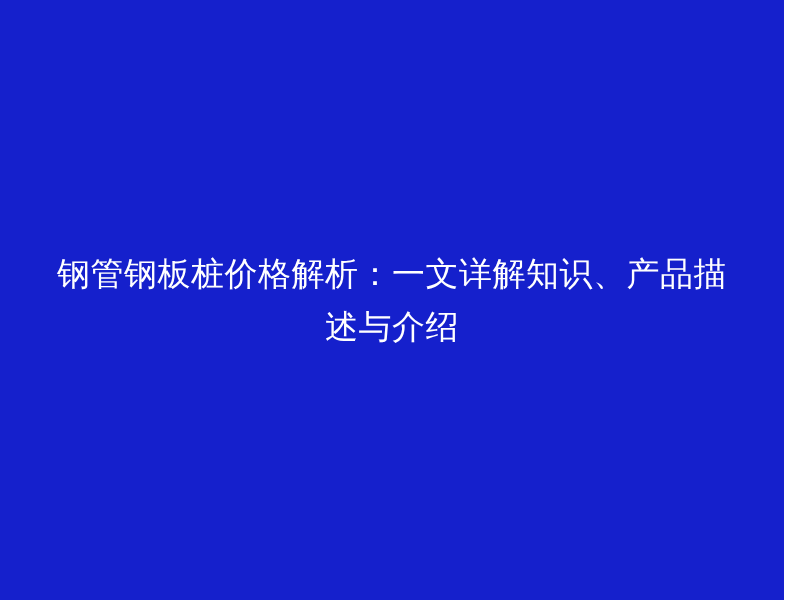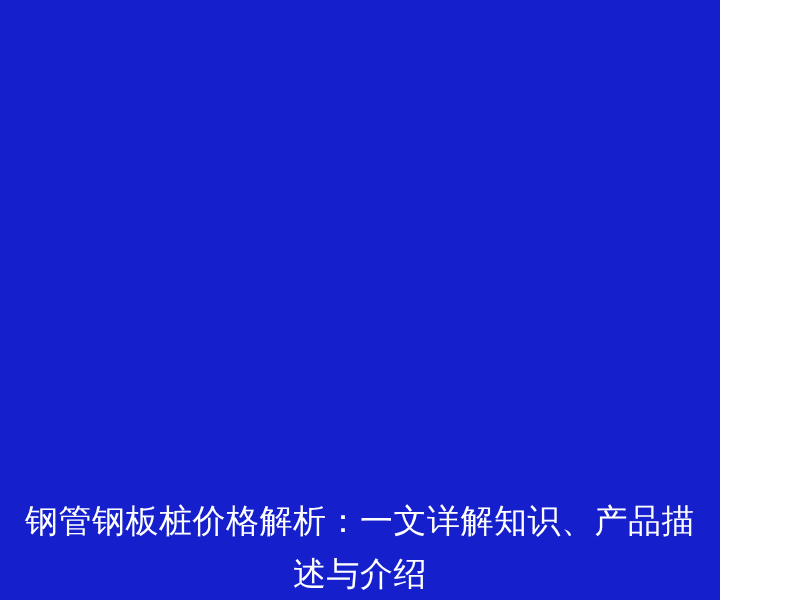--- a/index.html
+++ b/index.html
@@ -8,25 +8,25 @@
     padding: 0;
   }
   body {
     width: 800px;
     height: 600px;
     overflow: hidden;
     font-family: "Liberation Sans", "DejaVu Sans", sans-serif;
   }
   #title-card {
     position: relative;
-    width: 720px;
+    width: 784px;
     height: 600px;
     box-sizing: border-box;
     display: flex;
-    align-items: flex-end;
+    align-items: center;
     justify-content: center;
   }
   #title-block {
     width: 700px;
     margin: 0 auto;
     text-align: center;
   }
   #title-text {
     display: block;
     font-size: 33px;

